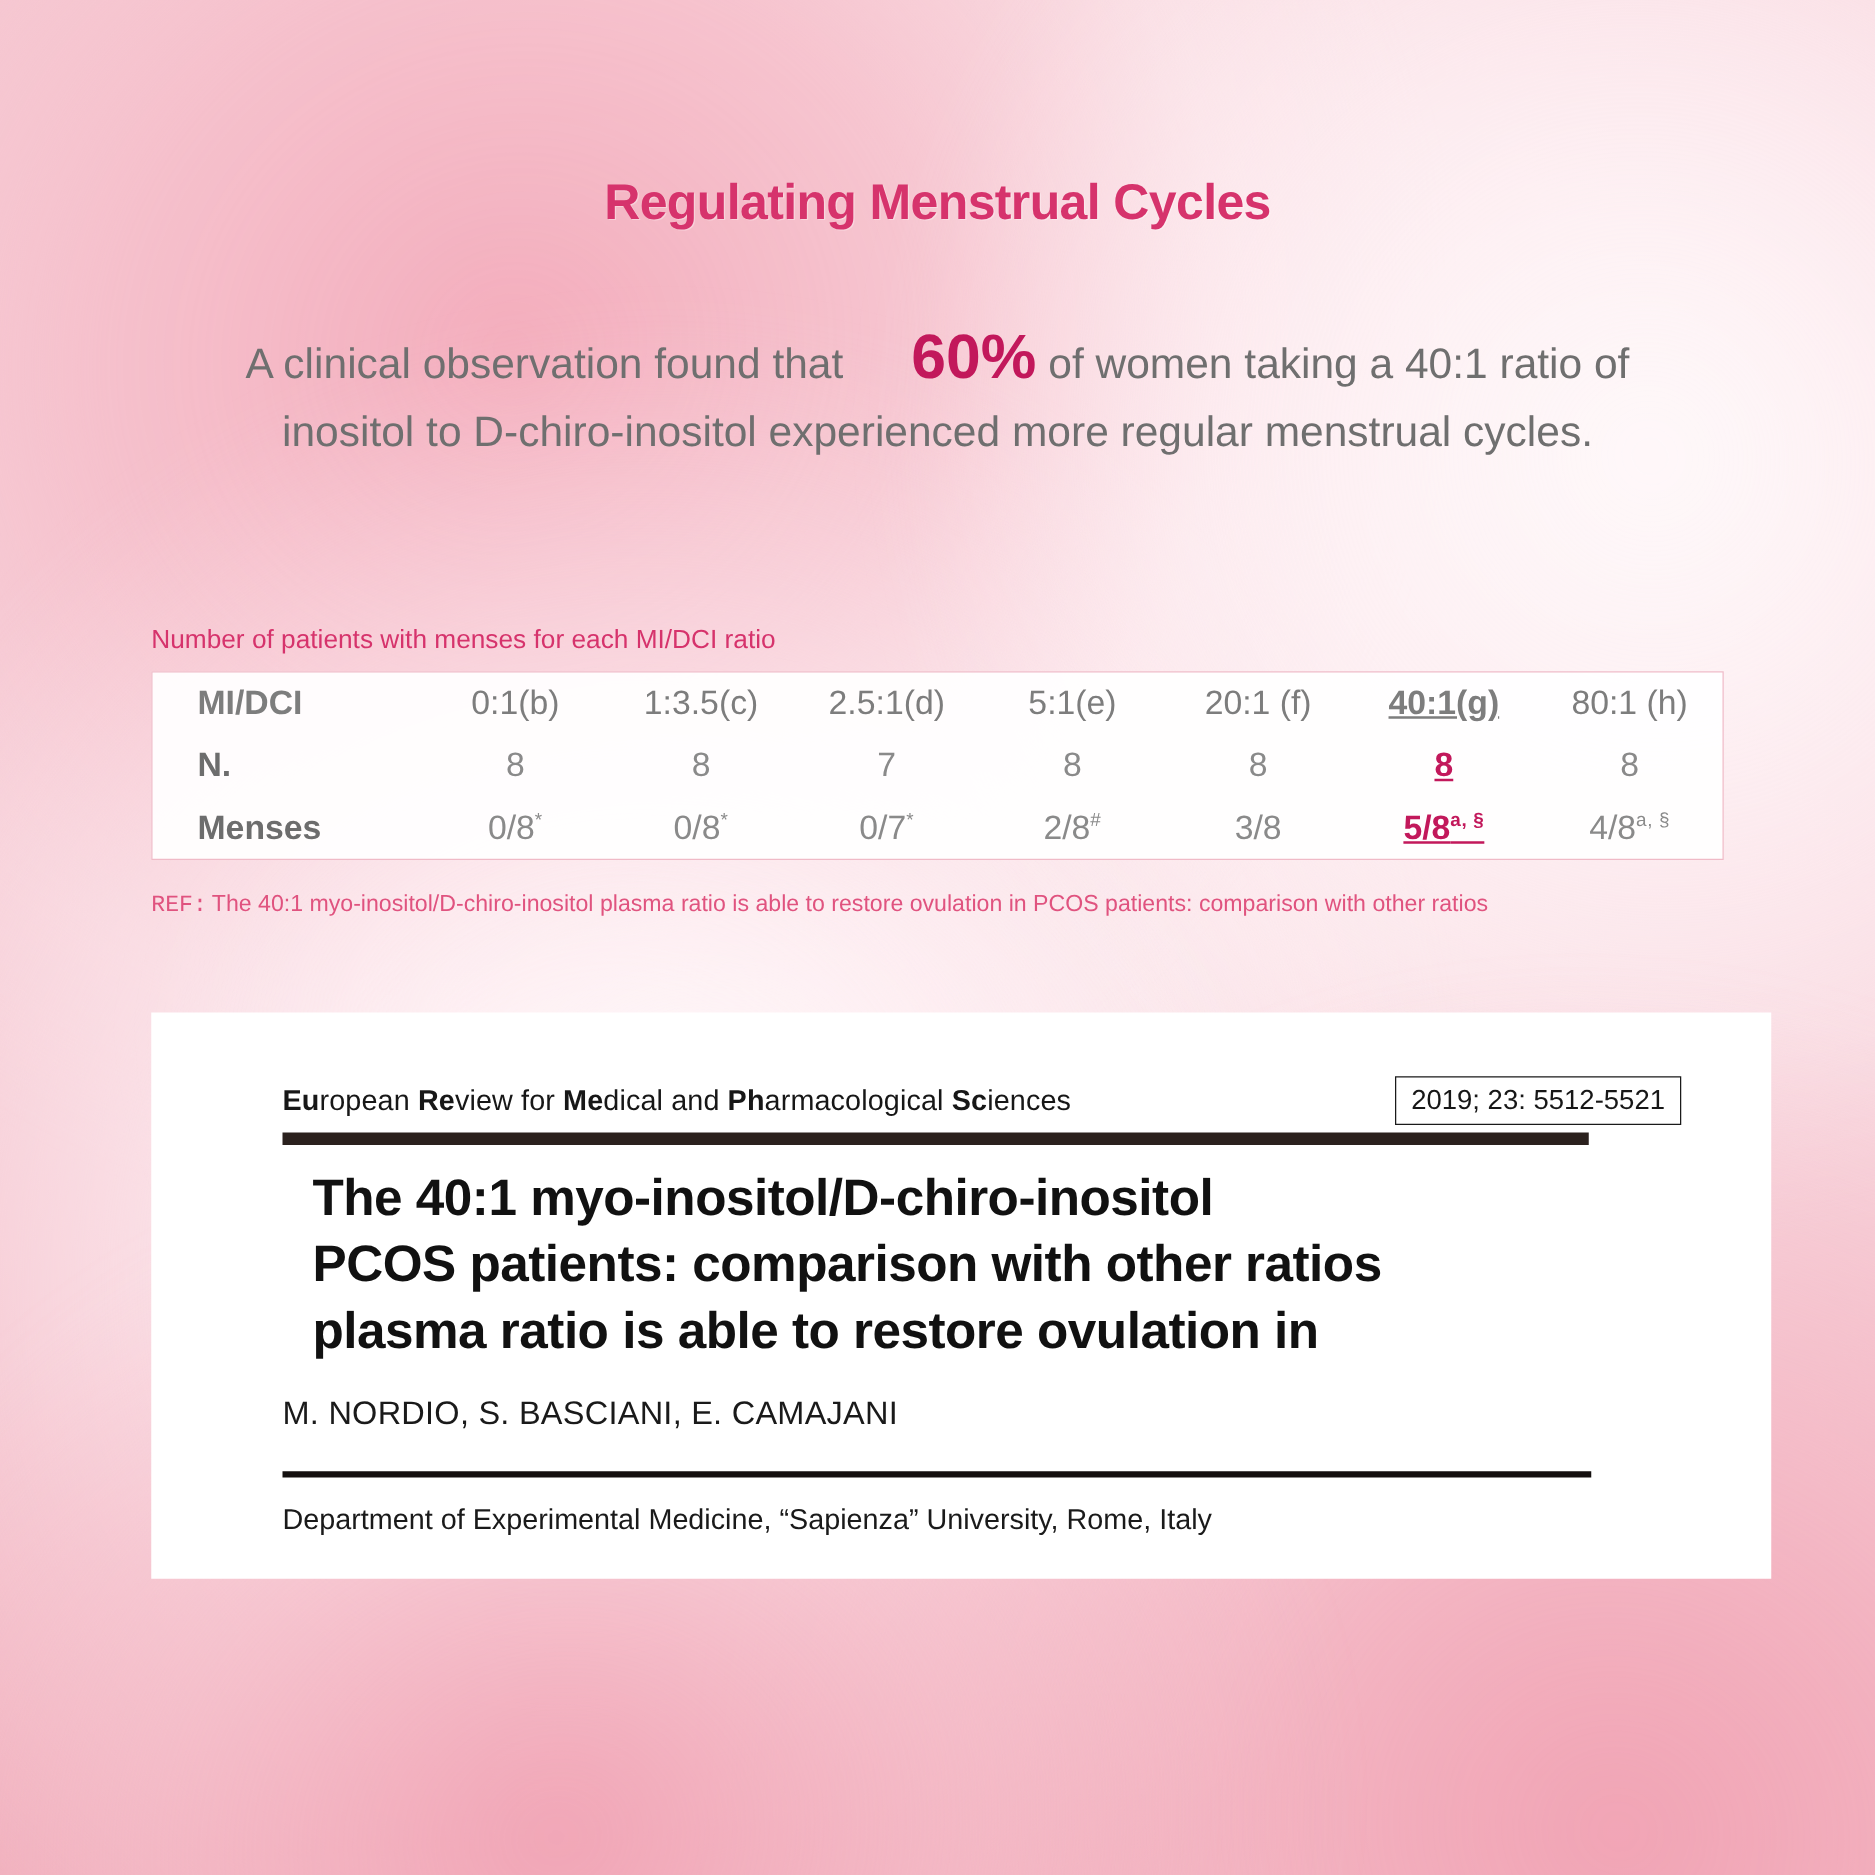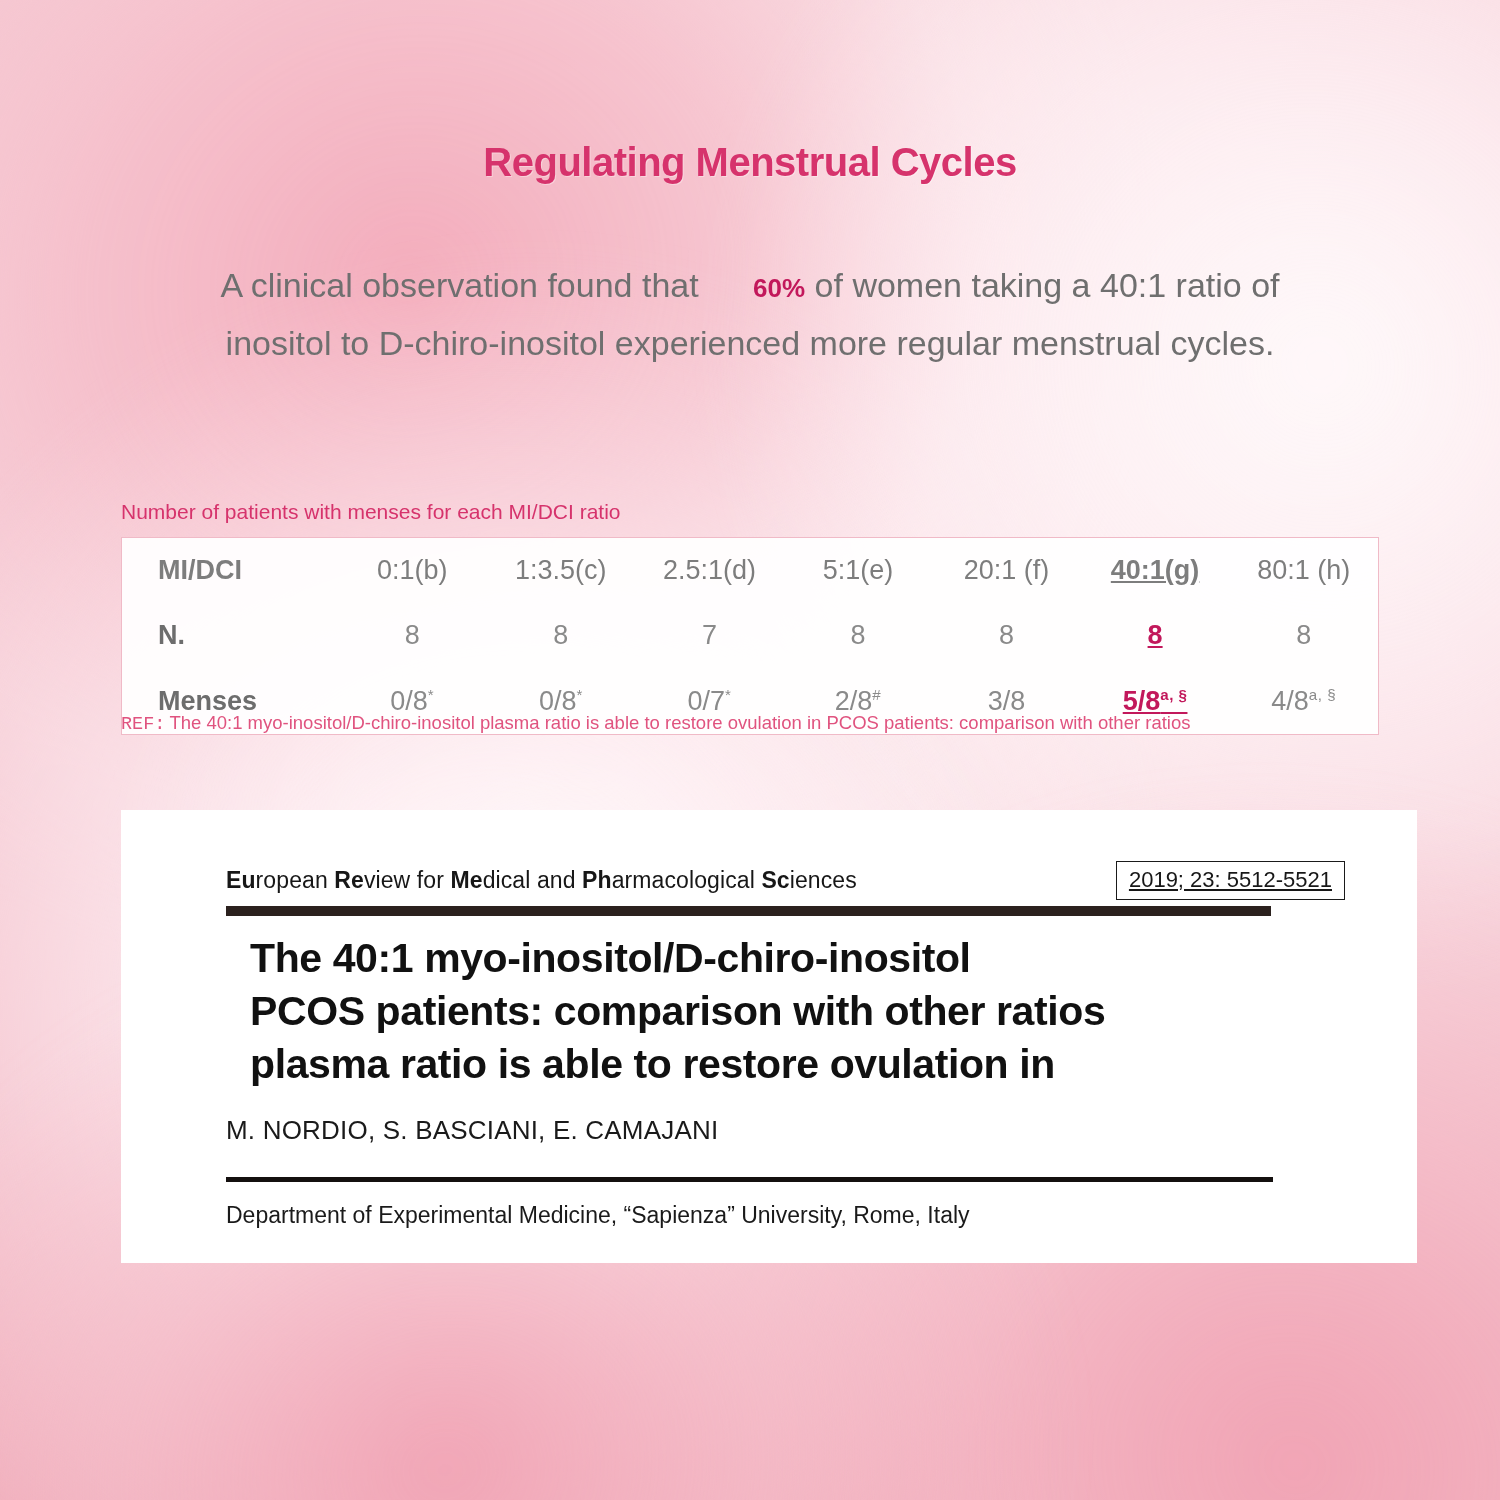--- a/index.html
+++ b/index.html
@@ -97,38 +97,38 @@
     left: 175px; top: 258px;
     width: 1150px;
     text-align: center;
     font-size: 34px;
     line-height: 55px;
     color: #6f6f6f;
   }
   #subtitle .hl {
     font-weight: bold;
     color: #c2185b;
-    font-size: 26px;
+    font-size: 50px;
     margin-left: 45px;
   }
 
   
   #table-caption {
     position: absolute;
     left: 121px; top: 500px;
     font-size: 21px;
     color: #d6336c;
   }
 
   
   #table-card {
     position: absolute;
     left: 121px; top: 537px;
     width: 1258px;
-    height: 198px;
+    height: 151px;
     background: rgba(255,255,255,.93);
     border: 1.5px solid #f0bac7;
     box-sizing: border-box;
   }
   #stats-table {
     width: 100%;
     height: 100%;
     border-collapse: collapse;
     table-layout: fixed;
   }
@@ -205,21 +205,20 @@
   }
   #journal-name b { font-weight: bold; }
   #journal-issue {
     font-size: 22px;
     color: #171717;
     border: 1.5px solid #1a1a1a;
     padding: 5px 12px 6px 12px;
     background: #fff;
     white-space: nowrap;
     margin-right: 12px;
-    text-decoration: underline;
   }
   #journal-rule {
     position: absolute;
     left: 0; top: 96px;
     width: 1045px;
     height: 10px;
     background: #2b211e;
   }
   #paper-title {
     position: absolute;

